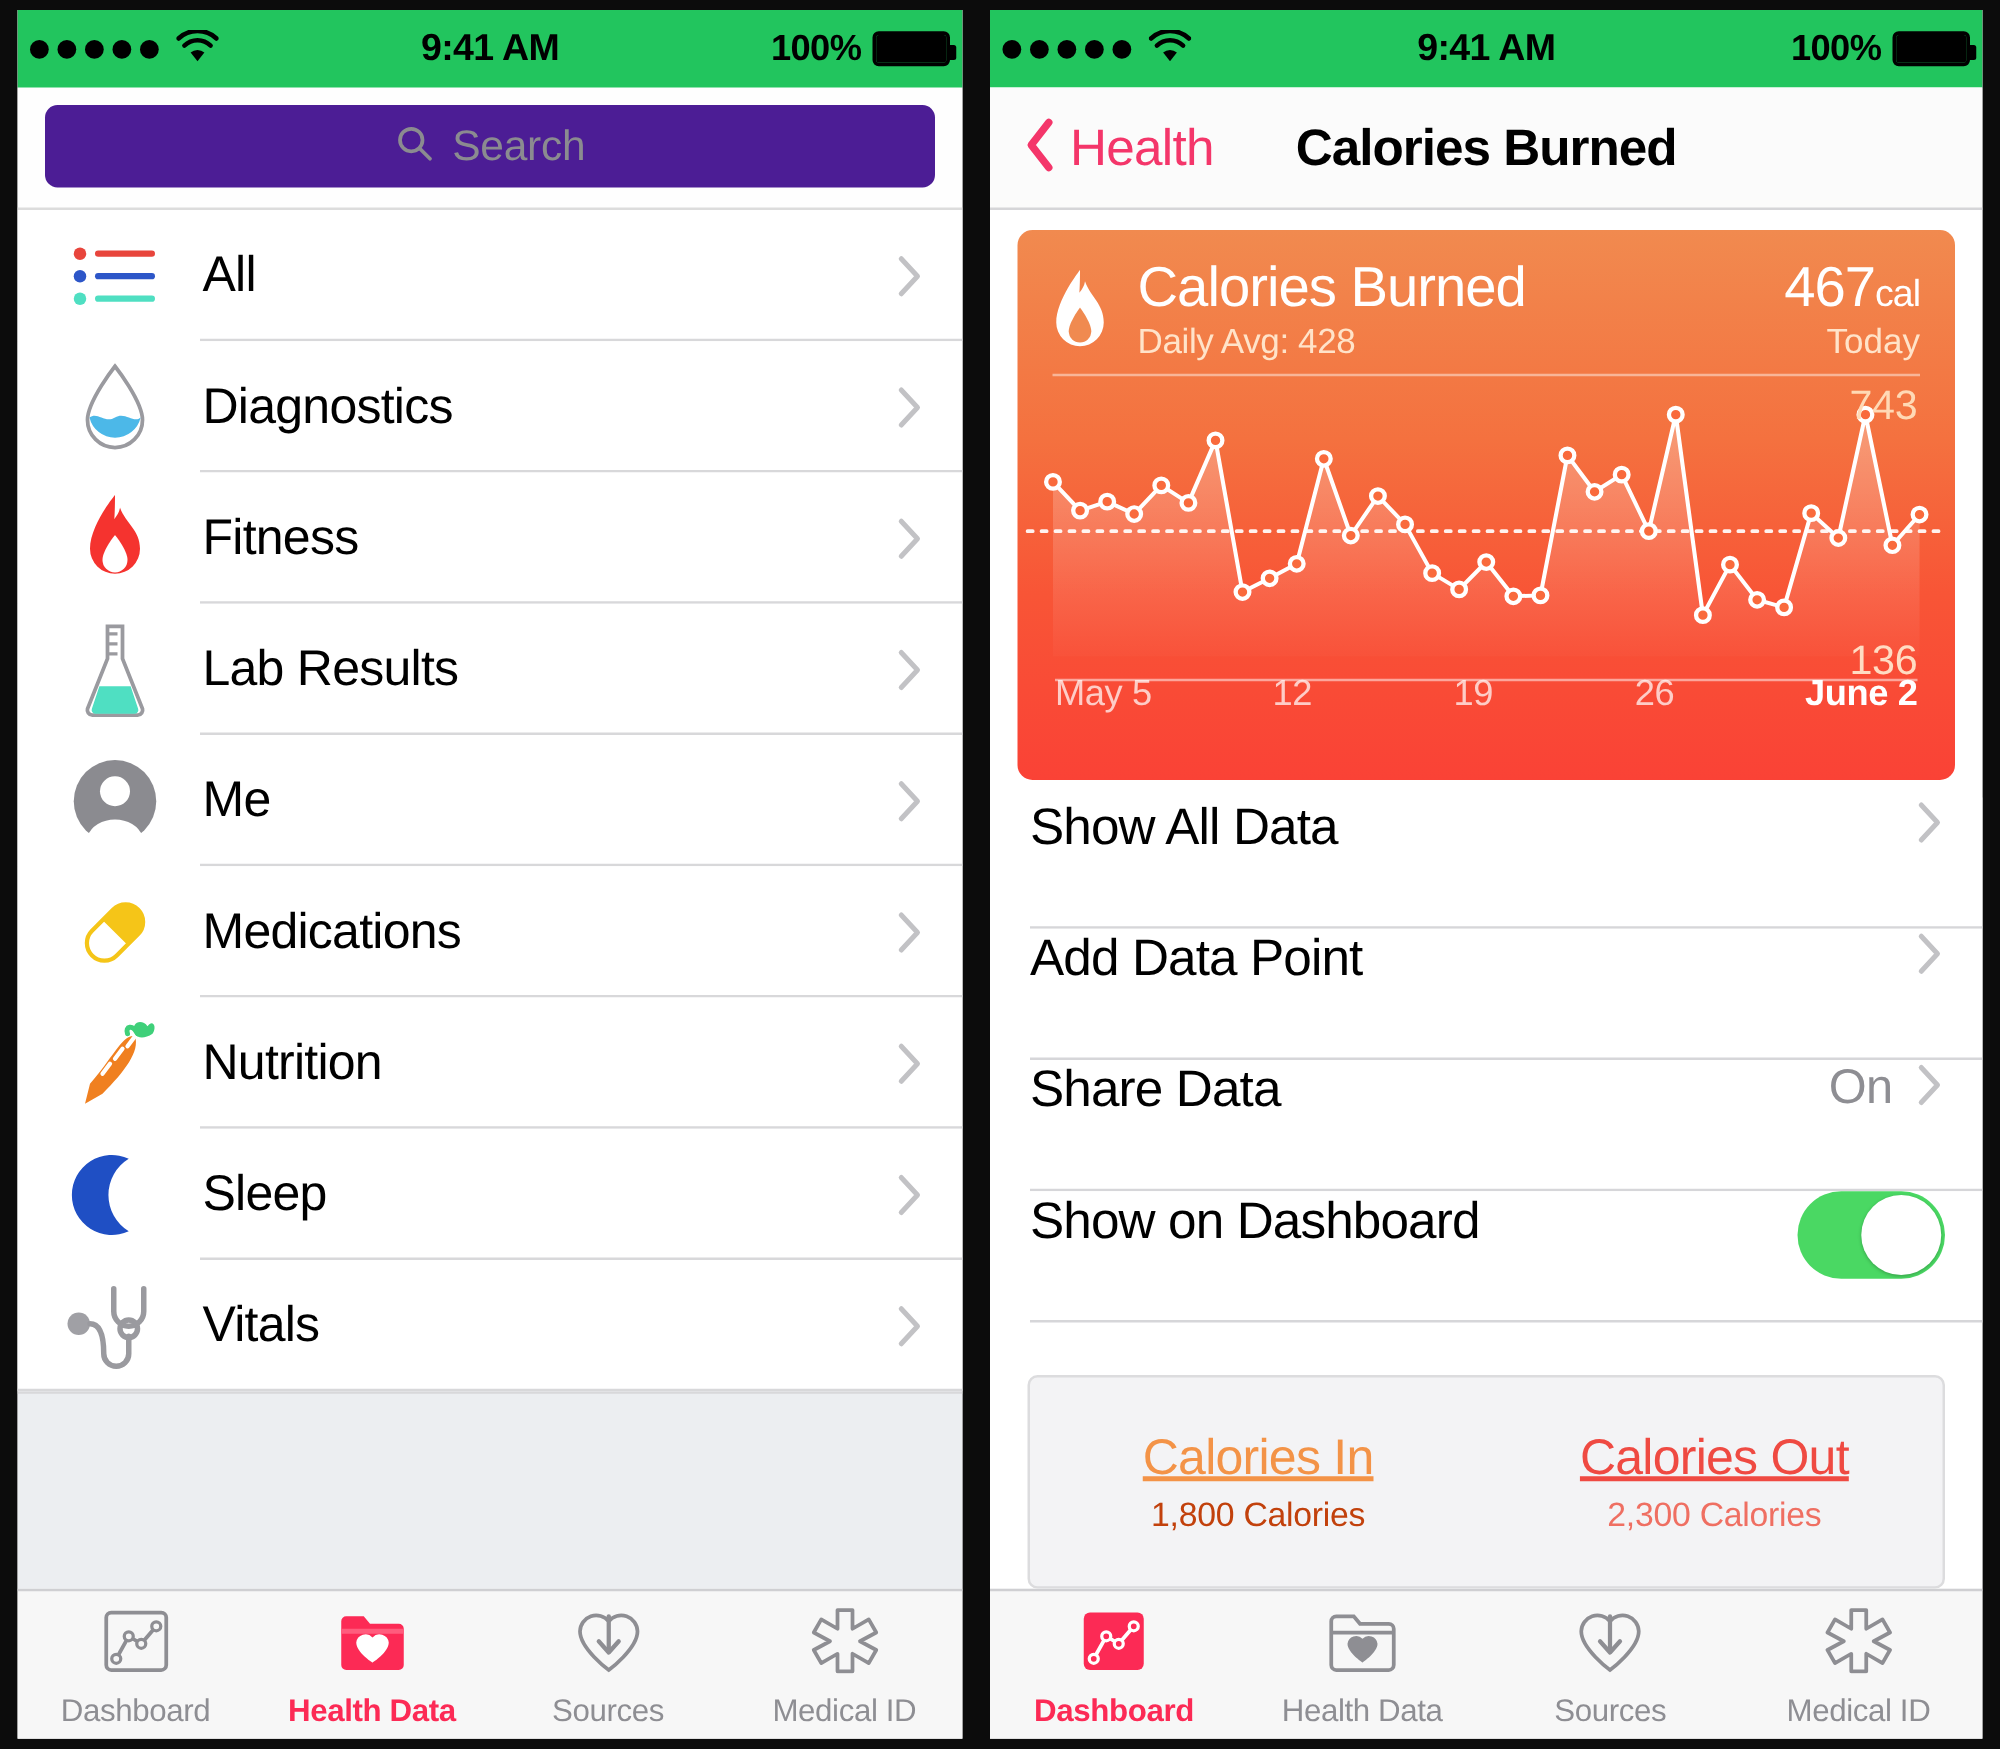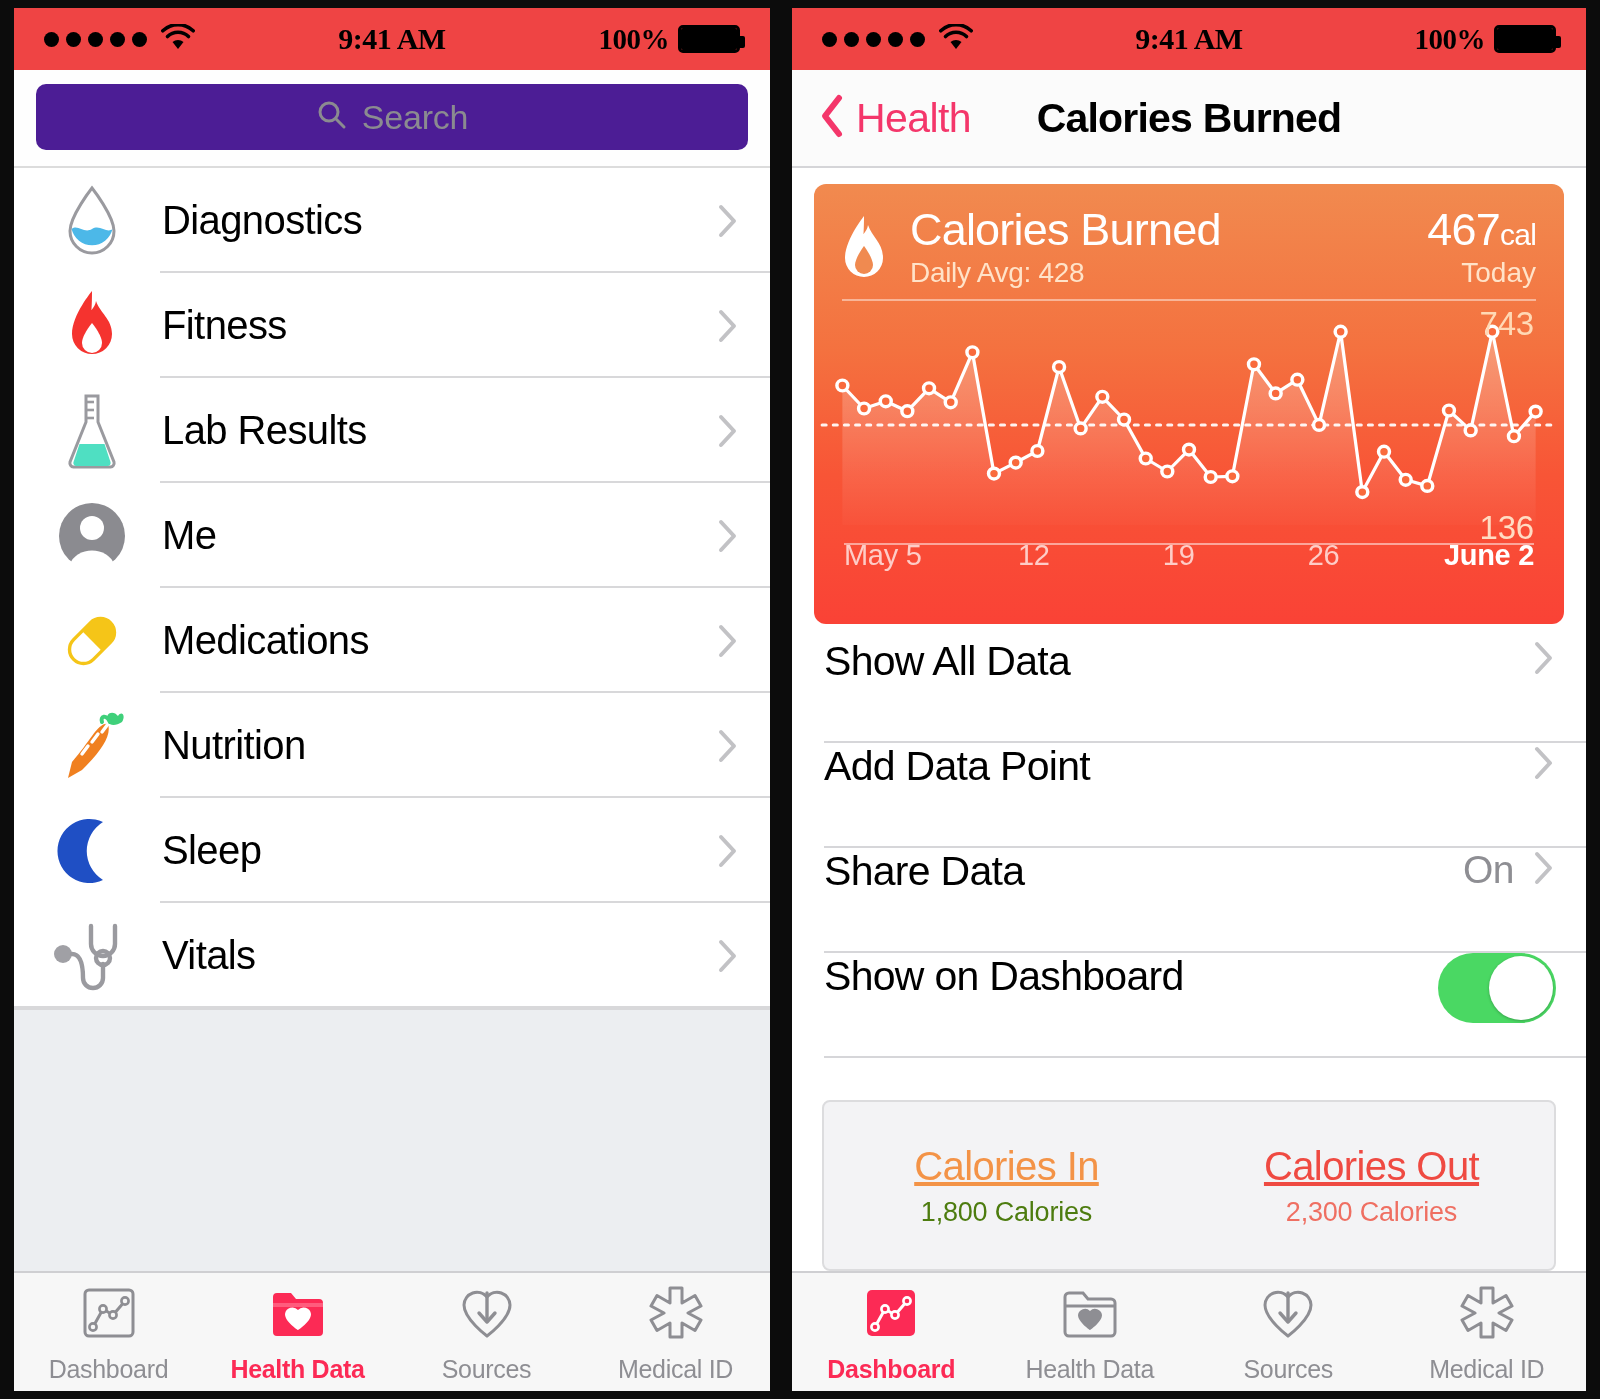--- a/index.html
+++ b/index.html
@@ -22,25 +22,24 @@
     width: 100%; height: 100%;
     background: #fff;
     display: flex; flex-direction: column;
     overflow: hidden;
     position: relative;
   }
 
   
   .statusbar {
     height: 62px; flex: 0 0 62px;
-    background: #ef4444;
+    background: #22c55e;
     display: flex; align-items: center;
-    padding: 0 30px;
+    padding: 0 10px;
     position: relative;
-    font-family: Liberation Serif, serif;
   }
   .sb-left { display: flex; align-items: center; gap: 8px; }
   .dots { display: flex; gap: 7px; align-items: center; }
   .dots i { width: 15px; height: 15px; border-radius: 50%; background: #000; display: block; }
   .wifi { margin-left: 6px; display: block; }
   .sb-time {
     position: absolute; left: 0; right: 0; text-align: center;
     font-size: 30px; font-weight: bold; letter-spacing: -0.5px; color: #000;
     pointer-events: none;
   }
@@ -177,21 +176,21 @@
   .calcard {
     margin: 42px 30px 0 30px; border: 2px solid #dcdcde;
     border-radius: 8px; background: #f3f3f5;
     flex: 1; display: flex; align-items: flex-start; padding-top: 42px;
   }
   .calcol { flex: 1; text-align: center; }
   .cal-title { font-size: 40px; letter-spacing: -0.6px; text-decoration: underline; }
   .cal-title.in { color: #f39347; }
   .cal-title.out { color: #ef4a42; }
   .cal-sub { font-size: 27px; margin-top: 8px; letter-spacing: -0.2px; }
-  .cal-sub.in { color: #4d7c0f; }
+  .cal-sub.in { color: #c2410c; }
   .cal-sub.out { color: #ef6f62; }
 </style>
 </head>
 <body>
 
 <div class="stage">
 
   <div class="phone left">
     <div class="screen">
 
@@ -226,20 +225,38 @@
               <circle cx="13" cy="13" r="9" stroke="#8b8b90" stroke-width="3" fill="none"></circle>
               <line x1="19.8" y1="19.8" x2="28" y2="28" stroke="#8b8b90" stroke-width="3" stroke-linecap="round"></line>
             </svg>
           </span>
           <span class="search-ph">Search</span>
         </div>
       </div>
 
       <div class="list">
 
+        <div class="row">
+          <div class="row-ico">
+            <svg width="68" height="56" viewBox="0 0 68 56">
+              <circle cx="6" cy="10" r="5" fill="#e8453c"></circle>
+              <rect x="18" y="7.4" width="48" height="5" rx="2.5" fill="#e8453c"></rect>
+              <circle cx="6" cy="28" r="5" fill="#2d56c8"></circle>
+              <rect x="18" y="25.4" width="48" height="5" rx="2.5" fill="#2d56c8"></rect>
+              <circle cx="6" cy="46" r="5" fill="#4fdfc2"></circle>
+              <rect x="18" y="43.4" width="48" height="5" rx="2.5" fill="#4fdfc2"></rect>
+            </svg>
+          </div>
+          <div class="row-label">All</div>
+          <span class="chev">
+            <svg width="24" height="40" viewBox="0 0 24 40">
+                <polyline points="5,6 18,20 5,34" fill="none" stroke="#c2c2c5" stroke-width="4" stroke-linecap="round" stroke-linejoin="round"></polyline>
+              </svg>
+          </span>
+        </div>
 
         <div class="row">
           <div class="row-ico">
             <svg width="60" height="74" viewBox="0 0 60 74">
               <path d="M30 4 C30 4 8 32 8 47 A22 22 0 0 0 52 47 C52 32 30 4 30 4 Z" fill="#fff" stroke="#9a9a9f" stroke-width="3"></path>
               <path d="M9.6 45 C16 40 22 50 30 45 C38 40 45 50 50.5 45 A21 21 0 0 1 9.6 45 Z" fill="#4cb8e8"></path>
             </svg>
           </div>
           <div class="row-label">Diagnostics</div>
           <span class="chev">

